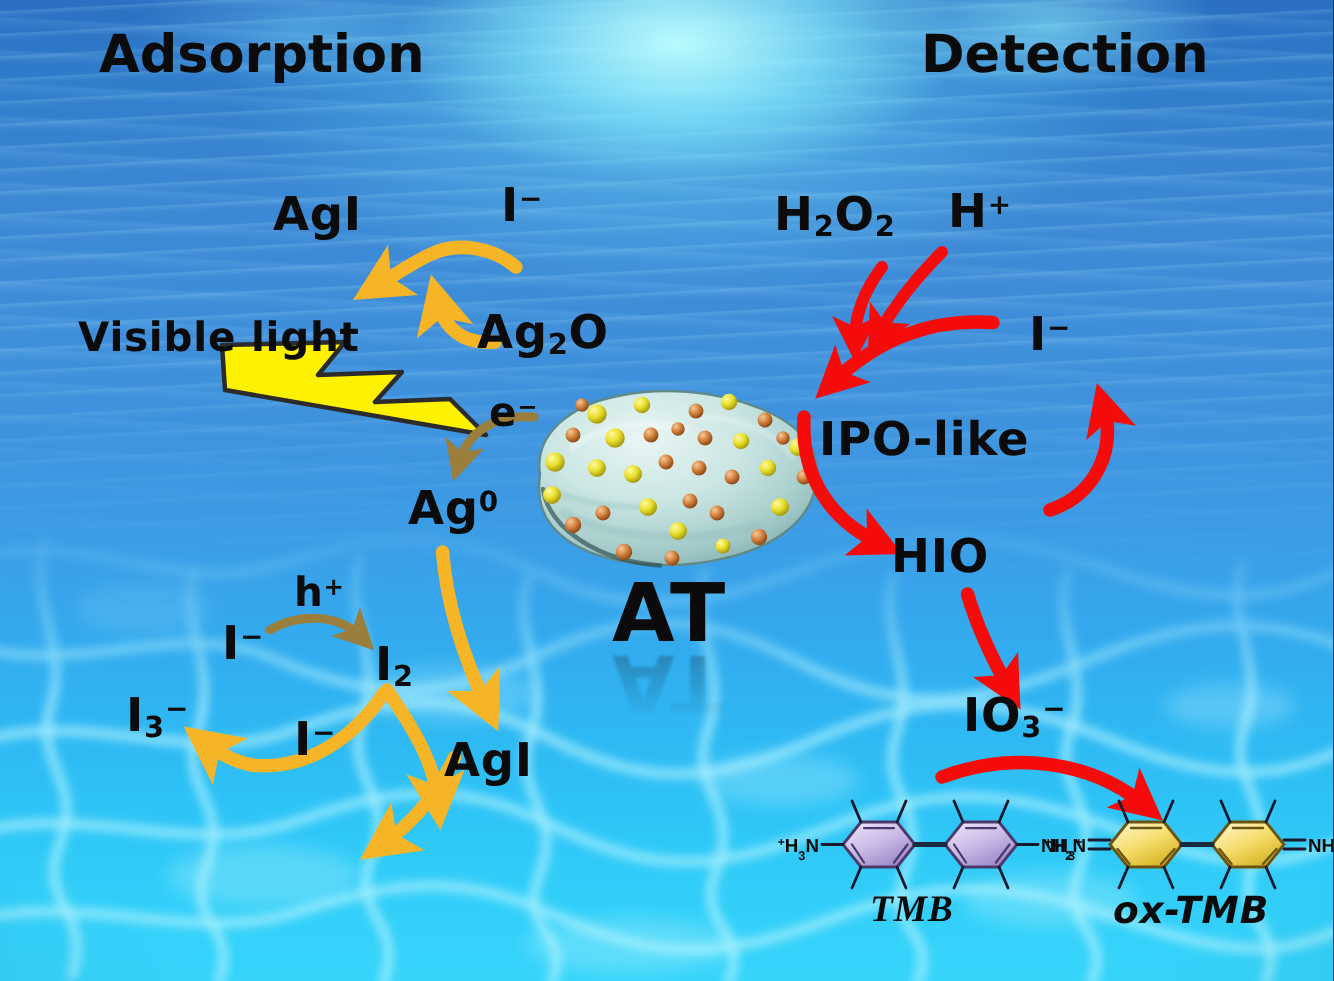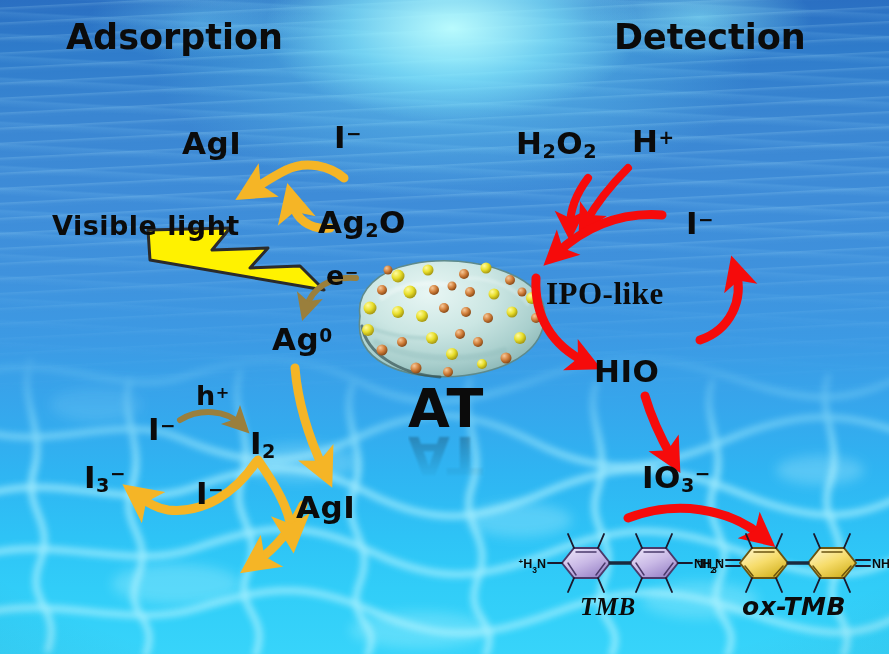--- a/index.html
+++ b/index.html
@@ -328,21 +328,21 @@
   </div>
 
   <div class="lbl species" style="left:632px;top:126px;">
     <span>H</span><sup>+</sup>
   </div>
 
   <div class="lbl species" style="left:686px;top:208px;">
     <span>I</span><sup>−</sup>
   </div>
 
-  <div class="lbl species" style="left:546px;top:278px;font-family:Liberation Serif, serif;">IPO-like</div>
+  <div class="lbl species" style="left:546px;top:278px;">IPO-like</div>
 
   <div class="lbl species" style="left:594px;top:356px;">HIO</div>
 
   <div class="lbl species" style="left:642px;top:462px;">
     <span>IO</span><sub>3</sub><sup>−</sup>
   </div>
 
   <svg style="position:absolute;left:512px;top:528px;width:216px;height:70px;" viewBox="0 0 216 70">
     <defs>
       <linearGradient id="tmbRing" x1="0" y1="0" x2="0.7" y2="1">

